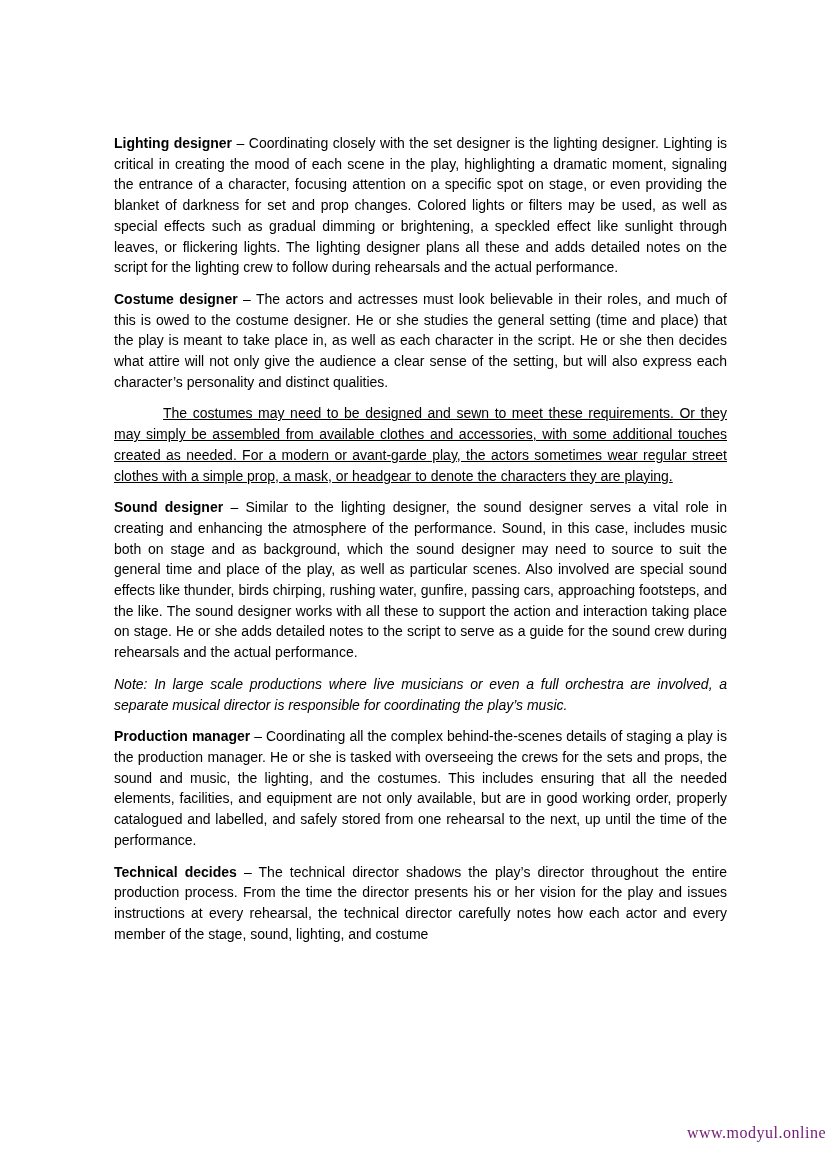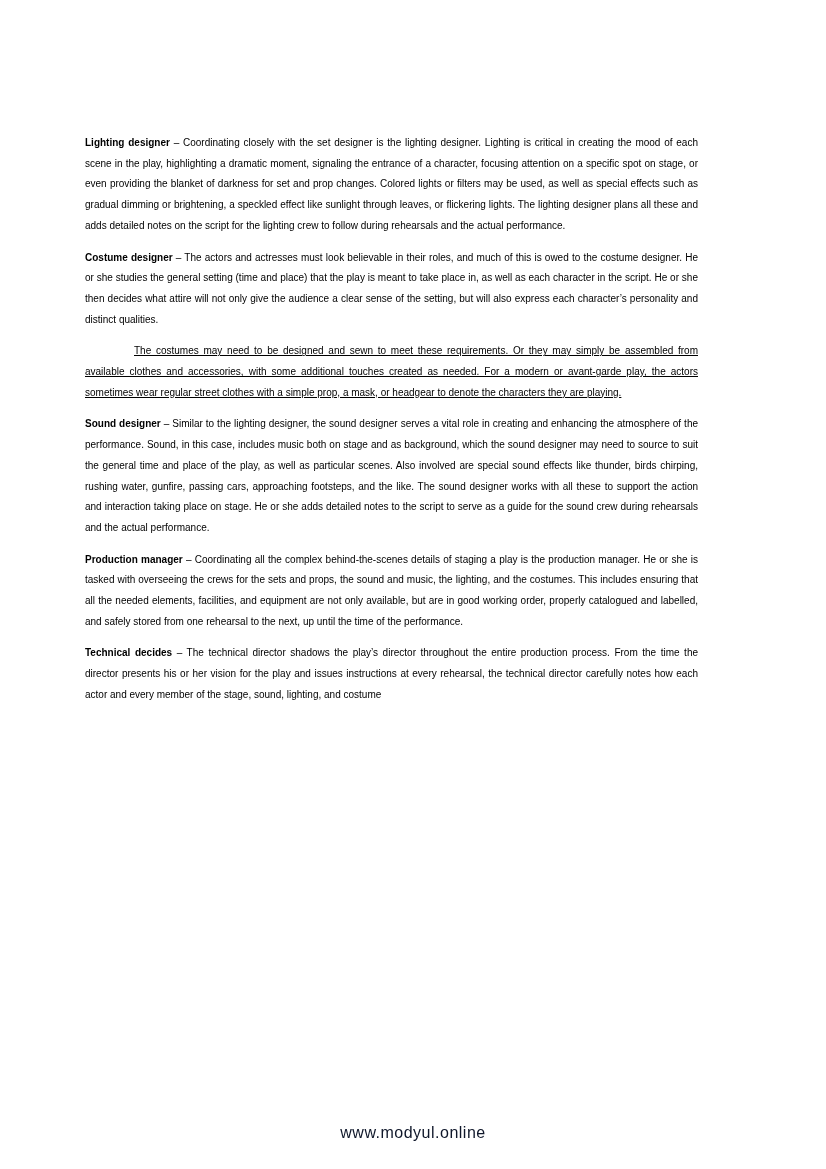--- a/index.html
+++ b/index.html
@@ -10,25 +10,25 @@
   .page {
     position: relative;
     width: 826px;
     height: 1169px;
     background: #ffffff;
     overflow: hidden;
     font-family: "Liberation Sans", sans-serif;
   }
   .content {
     position: absolute;
-    left: 85px;
+    left: 114px;
     top: 133px;
     width: 613px;
     color: #000000;
-    font-size: 10px;
+    font-size: 14px;
     line-height: 20.7px;
     text-align: justify;
     text-justify: inter-word;
   }
   .content p {
     margin: 0 0 11px 0;
   }
   .content p.indent {
     text-indent: 49px;
     text-decoration: underline;
@@ -37,33 +37,34 @@
     font-style: italic;
   }
   .content strong {
     font-weight: bold;
   }
   .watermark {
     position: absolute;
     left: 0;
     top: 1124px;
     width: 100%;
-    text-align: center;
+    text-align: right;
     font-size: 16px;
     letter-spacing: 0.5px;
-    color: #0f172a;
-    font-family: Liberation Sans, sans-serif;
+    color: #701a75;
+    font-family: Liberation Serif, serif;
   }
 </style>
 </head>
 <body>
 
 <main class="page">
   <div class="content">
       <p><strong>Lighting designer</strong> – Coordinating closely with the set designer is the lighting designer. Lighting is critical in creating the mood of each scene in the play, highlighting a dramatic moment, signaling the entrance of a character, focusing attention on a specific spot on stage, or even providing the blanket of darkness for set and prop changes. Colored lights or filters may be used, as well as special effects such as gradual dimming or brightening, a speckled effect like sunlight through leaves, or flickering lights. The lighting designer plans all these and adds detailed notes on the script for the lighting crew to follow during rehearsals and the actual performance.</p>
       <p><strong>Costume designer</strong> – The actors and actresses must look believable in their roles, and much of this is owed to the costume designer. He or she studies the general setting (time and place) that the play is meant to take place in, as well as each character in the script. He or she then decides what attire will not only give the audience a clear sense of the setting, but will also express each character’s personality and distinct qualities.</p>
       <p class="indent">The costumes may need to be designed and sewn to meet these requirements. Or they may simply be assembled from available clothes and accessories, with some additional touches created as needed. For a modern or avant-garde play, the actors sometimes wear regular street clothes with a simple prop, a mask, or headgear to denote the characters they are playing.</p>
       <p><strong>Sound designer</strong> – Similar to the lighting designer, the sound designer serves a vital role in creating and enhancing the atmosphere of the performance. Sound, in this case, includes music both on stage and as background, which the sound designer may need to source to suit the general time and place of the play, as well as particular scenes. Also involved are special sound effects like thunder, birds chirping, rushing water, gunfire, passing cars, approaching footsteps, and the like. The sound designer works with all these to support the action and interaction taking place on stage. He or she adds detailed notes to the script to serve as a guide for the sound crew during rehearsals and the actual performance.</p>
+      <p class="italic">Note: In large scale productions where live musicians or even a full orchestra are involved, a separate musical director is responsible for coordinating the play’s music.</p>
       <p><strong>Production manager</strong> – Coordinating all the complex behind-the-scenes details of staging a play is the production manager. He or she is tasked with overseeing the crews for the sets and props, the sound and music, the lighting, and the costumes. This includes ensuring that all the needed elements, facilities, and equipment are not only available, but are in good working order, properly catalogued and labelled, and safely stored from one rehearsal to the next, up until the time of the performance.</p>
       <p><strong>Technical decides</strong> – The technical director shadows the play’s director throughout the entire production process. From the time the director presents his or her vision for the play and issues instructions at every rehearsal, the technical director carefully notes how each actor and every member of the stage, sound, lighting, and costume</p>
     </div>
   <footer class="watermark">www.modyul.online</footer>
 </main>
 
 </body></html>

